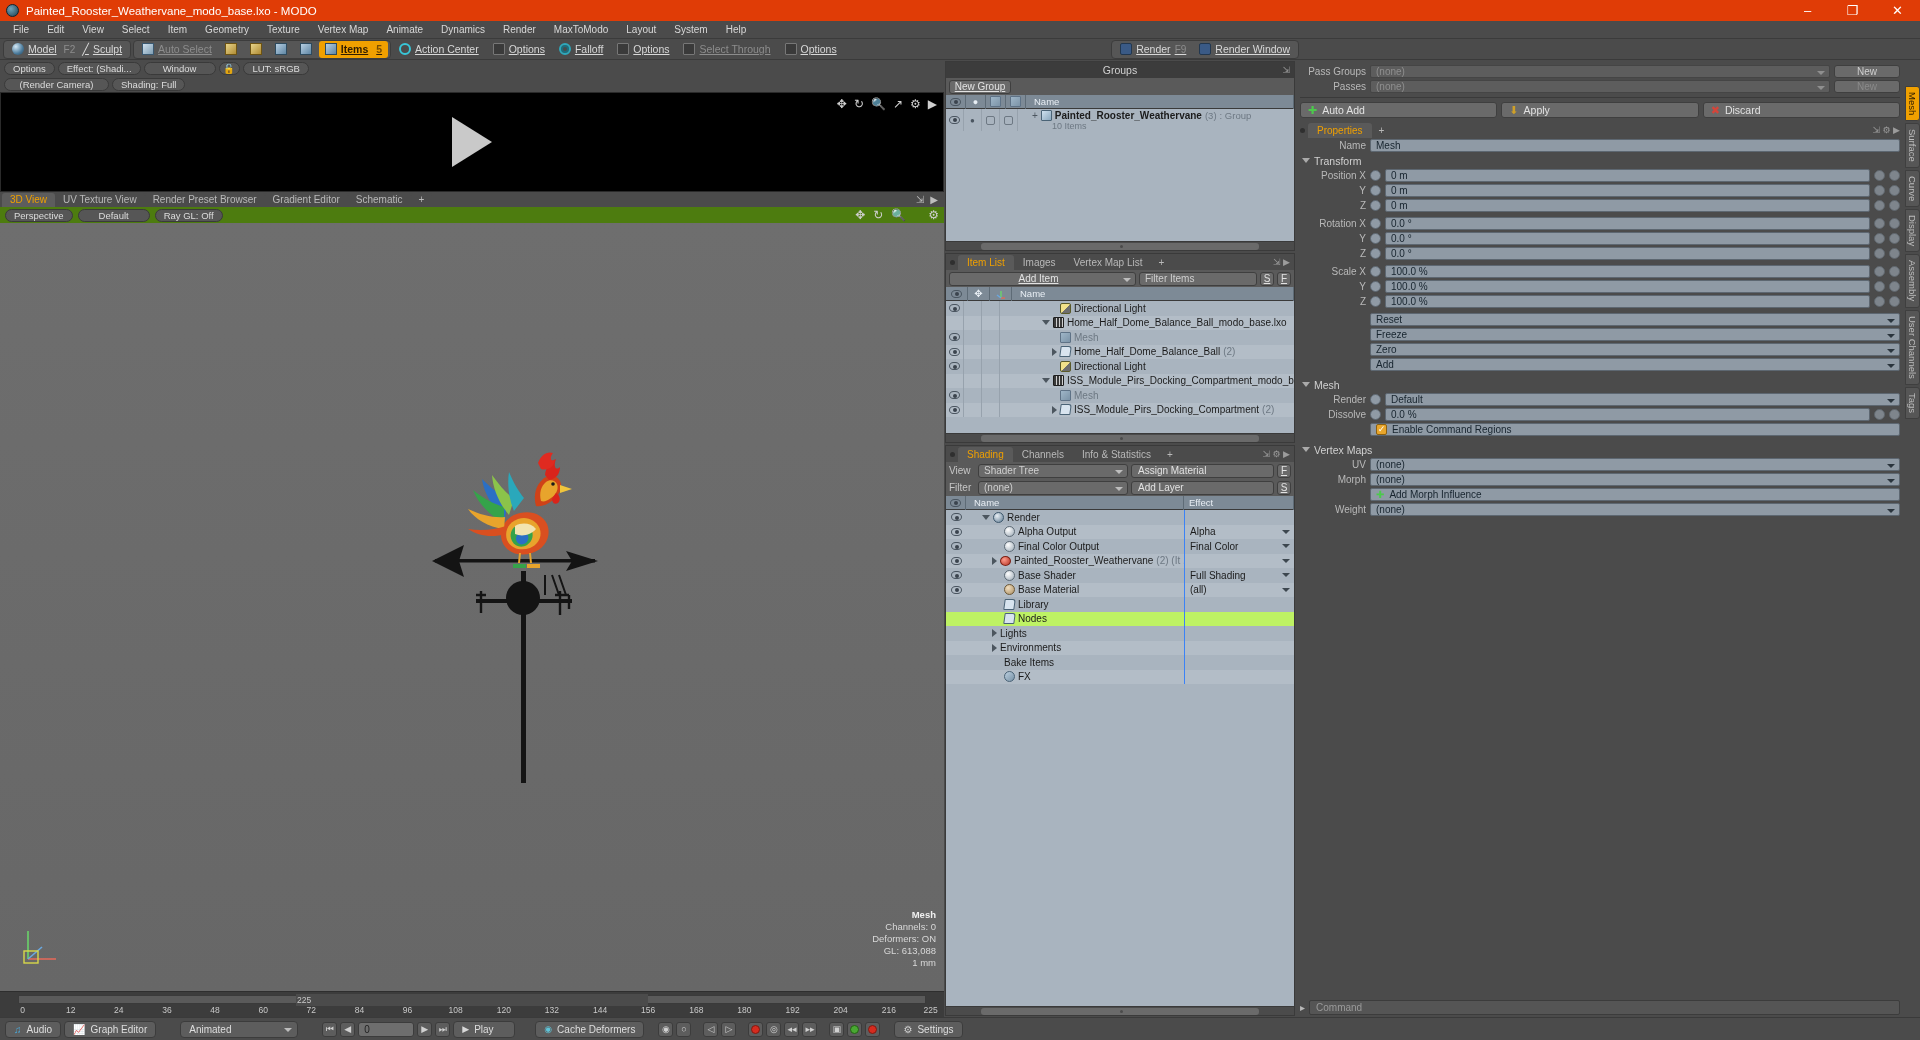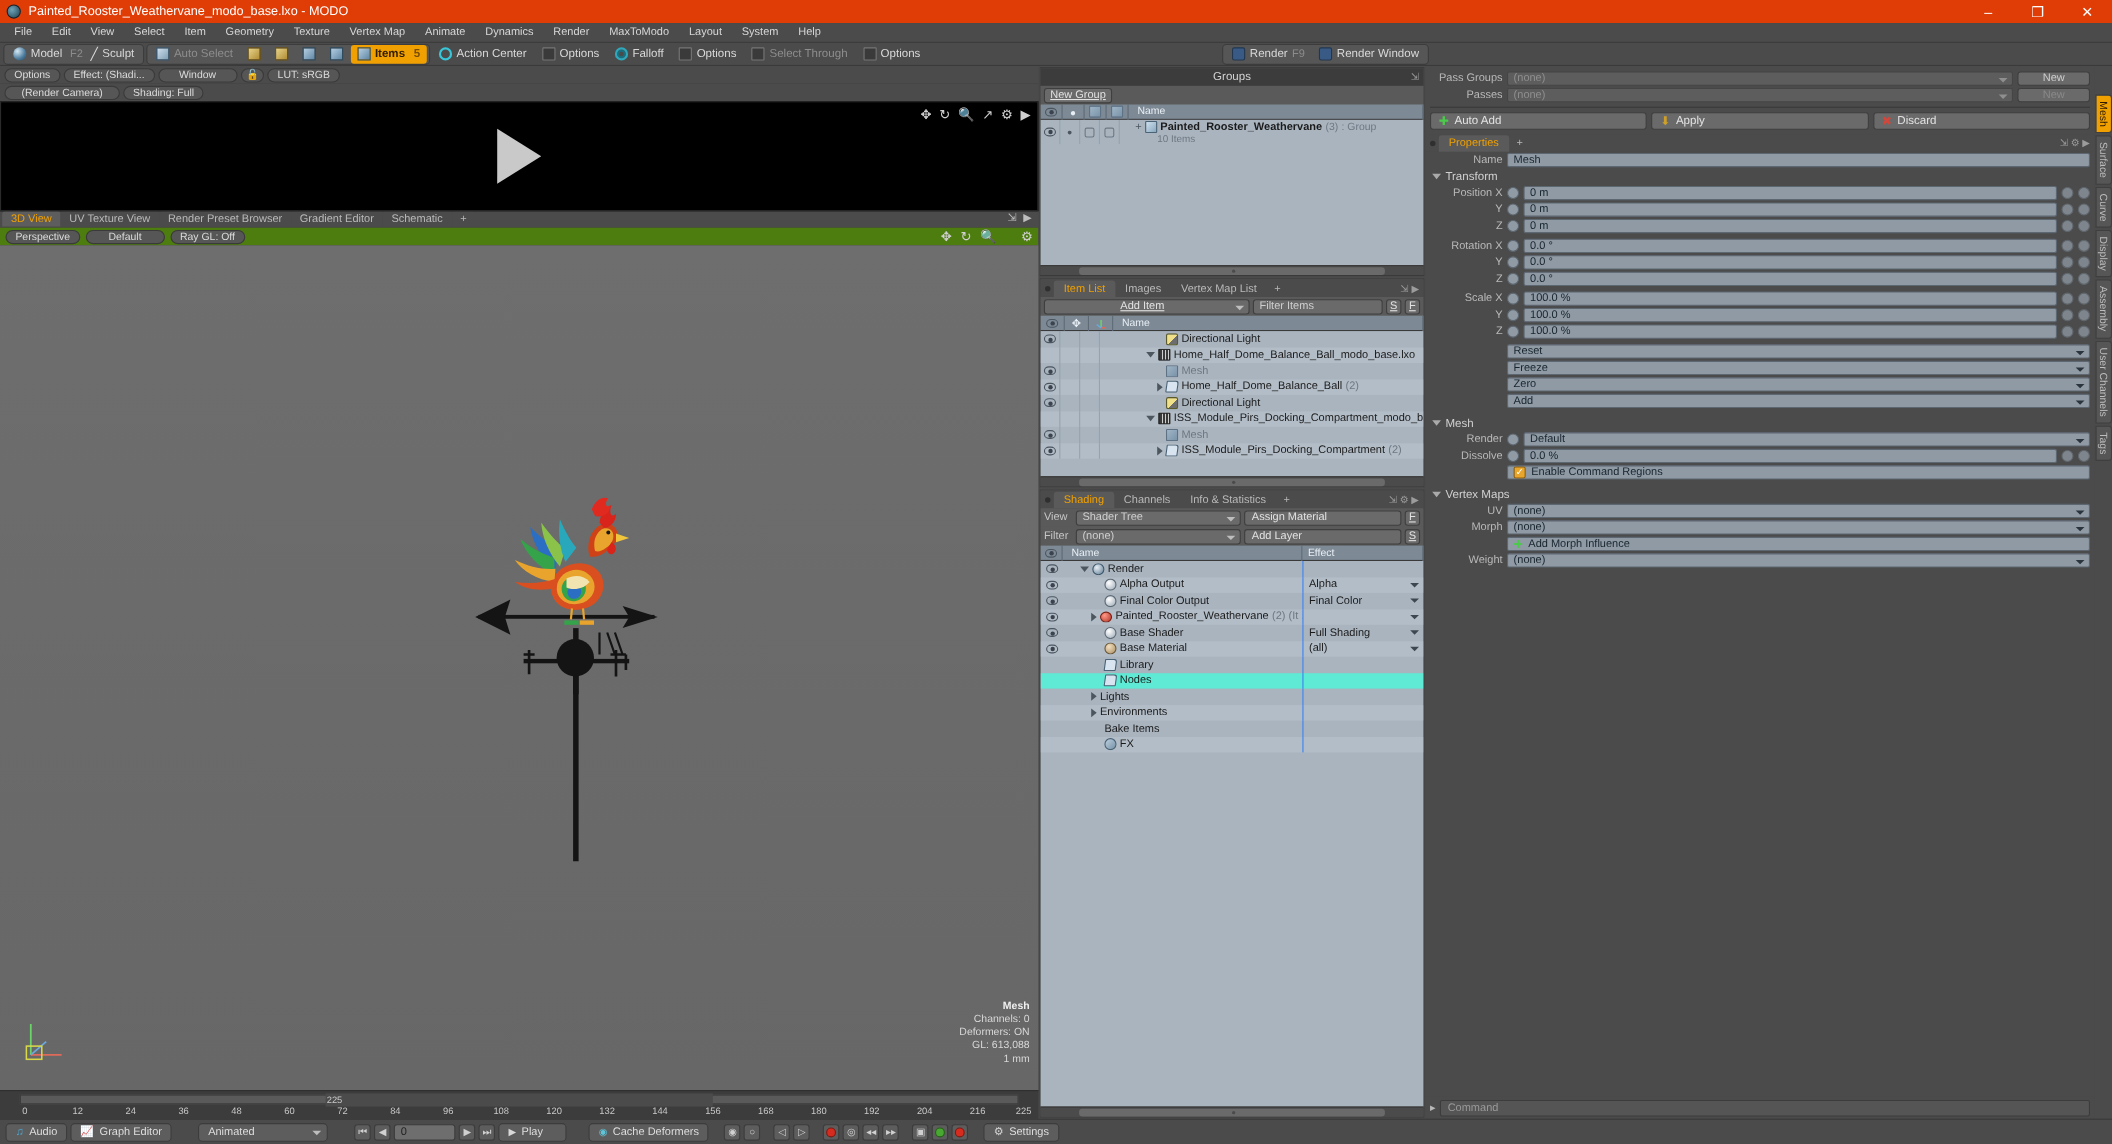--- a/index.html
+++ b/index.html
@@ -36,21 +36,21 @@
   .menubar .mi{ padding:0 9px; height:18px; line-height:18px; color:#d8d8d8; font-size:10px; white-space:nowrap;}
 
   
   .toolbar{
     height:21px; background:#4b4b4b; display:flex; align-items:center; gap:2px;
     padding:1px 3px; flex:0 0 21px; border-bottom:1px solid #3a3a3a;
   }
   .grp{ display:flex; align-items:center; background:#565656; border:1px solid #3c3c3c;
         border-radius:4px; height:19px; padding:0 2px; gap:1px;}
   .tb{ display:flex;align-items:center;gap:4px;height:17px;padding:0 6px;border-radius:3px;
-       color:#d8d8d8; white-space:nowrap; font-size:10.5px;}
+       color:#d8d8d8; white-space:nowrap; font-size:10.5px;text-decoration:underline;}
   .tb.dim{ color:#8d8d8d; }
   .tb.active{ background:#f0a000; color:#301d00; font-weight:bold;}
   .tb.active .cnt{color:#7a4e00;font-weight:bold;margin-left:4px;}
   .ic{ width:12px;height:12px;display:inline-block;flex:0 0 12px;}
   .ic.sphere{border-radius:50%;background:radial-gradient(circle at 32% 30%,#d4e8f5,#4a7a9b 60%,#26455a);}
   .ic.cubeY{background:linear-gradient(135deg,#e8d48a,#b08c34);border:1px solid #6d5312;}
   .ic.cubeB{background:linear-gradient(135deg,#b6cfe3,#5f86a4);border:1px solid #2d4a5e;}
   .ic.cubeG{background:linear-gradient(135deg,#cfe0ee,#7e9db2);border:1px solid #3a5870;}
   .ic.sq{background:#3a3a3a;border:1px solid #777;border-radius:1px;}
   .ic.ring{border:2px solid #38c6d8;border-radius:50%;}
@@ -69,21 +69,21 @@
   .pill.w{min-width:72px;justify-content:center;}
 
   .preview{ background:#000; flex:0 0 100px; position:relative; border:1px solid #2a2a2a;}
   .preview .ptri{
     position:absolute; left:50%; top:50%; transform:translate(-50%,-50%);
     width:0;height:0;border-left:40px solid #c9c9c9;border-top:25px solid transparent;
     border-bottom:25px solid transparent;
   }
   .vicons{ position:absolute; right:6px; top:4px; display:flex; gap:7px; color:#cfcfcf; font-size:12px; align-items:center;}
 
-  .vptabs{ height:15px;background:#4b4b4b;display:flex;align-items:flex-start;gap:0;flex:0 0 15px;padding-left:2px;}
+  .vptabs{ height:15px;background:#4b4b4b;display:flex;align-items:center;gap:0;flex:0 0 15px;padding-left:2px;}
   .vtab{ height:14px;padding:0 8px;font-size:10px;color:#b9b9b9;display:flex;align-items:center;
          background:#4b4b4b;border-radius:3px 3px 0 0;}
   .vtab.on{ background:#5d5d5d;color:#f0a000;}
   .vpright{ margin-left:auto;display:flex;gap:6px;padding-right:6px;color:#bdbdbd;font-size:10px;}
 
   .viewport{ flex:1; background:#6a6a6a; position:relative; overflow:hidden;
              background:linear-gradient(#6e6e6e,#676767); }
   .vp-stats{ position:absolute; right:8px; bottom:22px; text-align:right; font-size:9.5px; color:#d8d8d8; line-height:12px;}
   .vp-stats .hd{ color:#f0f0f0; font-weight:bold;}
   .axis{ position:absolute; left:22px; bottom:26px; width:44px;height:44px;}
@@ -748,21 +748,21 @@
             <div class="efc ddx">(all)</div>
           </div>
           <div class="srow">
             <div class="vis"></div>
             <div class="nmc" style="padding-left:38px">
               <span class="fi fold"></span>
               <span>Library</span>
             </div>
             <div class="efc"></div>
           </div>
-          <div class="srow alt" style="background:#5eead4">
+          <div class="srow alt" style="background:#bef264">
             <div class="vis"></div>
             <div class="nmc" style="padding-left:38px">
               <span class="fi fold"></span>
               <span>Nodes</span>
             </div>
             <div class="efc"></div>
           </div>
           <div class="srow">
             <div class="vis"></div>
             <div class="nmc" style="padding-left:26px">

